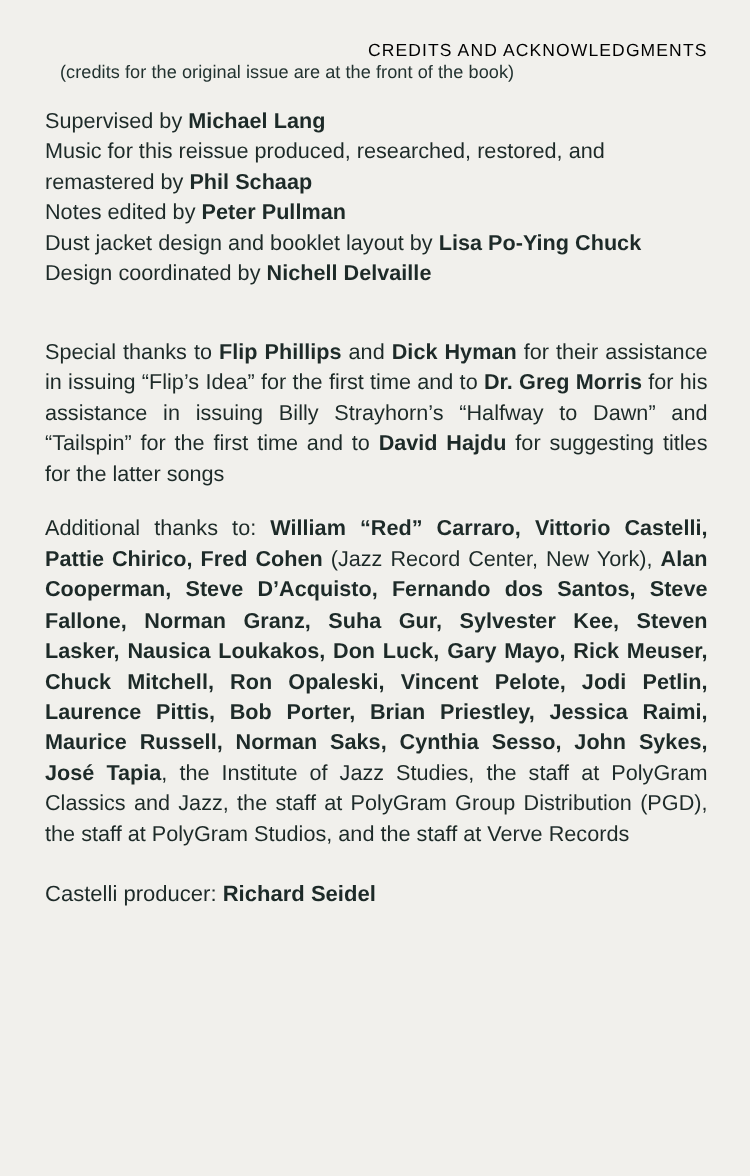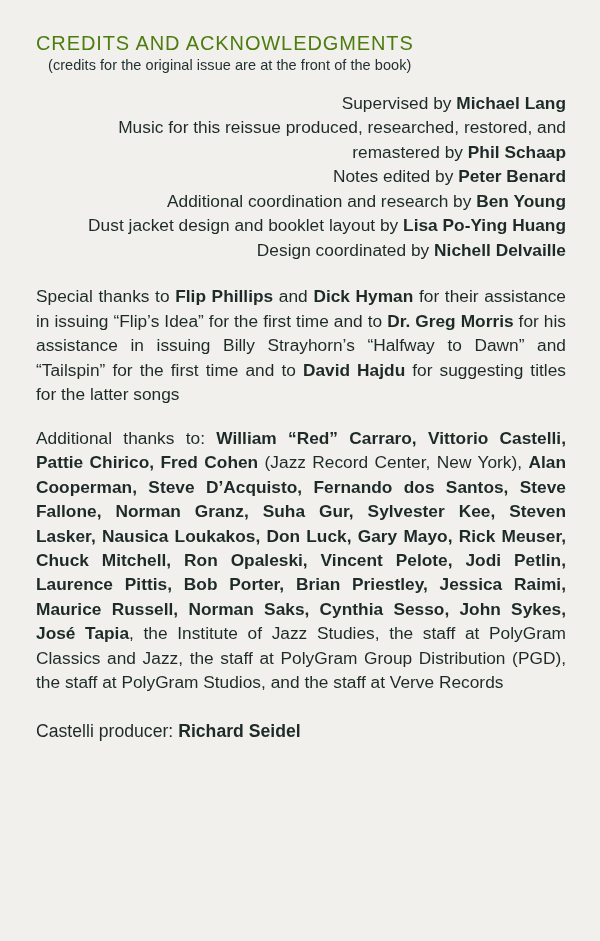--- a/index.html
+++ b/index.html
@@ -15,25 +15,26 @@
     overflow: hidden;
   }
   .page {
     box-sizing: border-box;
     width: 600px;
     height: 941px;
     padding: 28px 34px 18px 36px;
     background: #f1f0ec;
   }
   .heading {
-    font-size: 20px;
+    font-size: 14px;
     letter-spacing: 0.9px;
-    color: #4d7c0f;
+    color: #000000;
     margin: 4px 0 2px 0;
     font-weight: 400;
+    text-align: right;
   }
   .subheading {
     font-size: 14.5px;
     color: #223230;
     margin: 0 0 18px 12px;
     letter-spacing: 0.05px;
   }
   .block {
     font-size: 17.3px;
     line-height: 1.415;
@@ -44,57 +45,53 @@
     letter-spacing: 0.02px;
   }
   .block.nojust {
     text-align: left;
   }
   .block b {
     font-weight: 700;
   }
   .credits-list .line {
     display: block;
-    text-align: right;
   }
   .small {
     font-size: 15.6px;
     line-height: 1.4;
   }
   .exec {
     font-size: 17.6px;
     margin-top: 24px;
   }
   .spacer-top {
-    margin-top: 22px;
+    margin-top: 38px;
   }
 </style>
 </head>
 <body>
 
 <div class="page">
 
   <div class="heading">CREDITS AND ACKNOWLEDGMENTS</div>
   <div class="subheading">(credits for the original issue are at the front of the book)</div>
 
   <div class="block nojust credits-list">
     <span class="line">
       <span>Supervised by </span><b>Michael Lang</b>
     </span>
     <span class="line">
       <span>Music for this reissue produced, researched, restored, and remastered by </span><b>Phil Schaap</b>
     </span>
     <span class="line">
-      <span>Notes edited by </span><b>Peter Benard</b>
+      <span>Notes edited by </span><b>Peter Pullman</b>
     </span>
     <span class="line">
-      <span>Additional coordination and research by </span><b>Ben Young</b>
-    </span>
-    <span class="line">
-      <span>Dust jacket design and booklet layout by </span><b>Lisa Po-Ying Huang</b>
+      <span>Dust jacket design and booklet layout by </span><b>Lisa Po-Ying Chuck</b>
     </span>
     <span class="line">
       <span>Design coordinated by </span><b>Nichell Delvaille</b>
     </span>
   </div>
 
   <div class="block spacer-top">
     <span>Special thanks to </span><b>Flip Phillips</b><span> and </span><b>Dick Hyman</b><span> for their assistance in issuing “Flip’s Idea” for the first time and to </span><b>Dr. Greg Morris</b><span> for his assistance in issuing Billy Strayhorn’s “Halfway to Dawn” and “Tailspin” for the first time and to </span><b>David Hajdu</b><span> for suggesting titles for the latter songs</span>
   </div>
 

